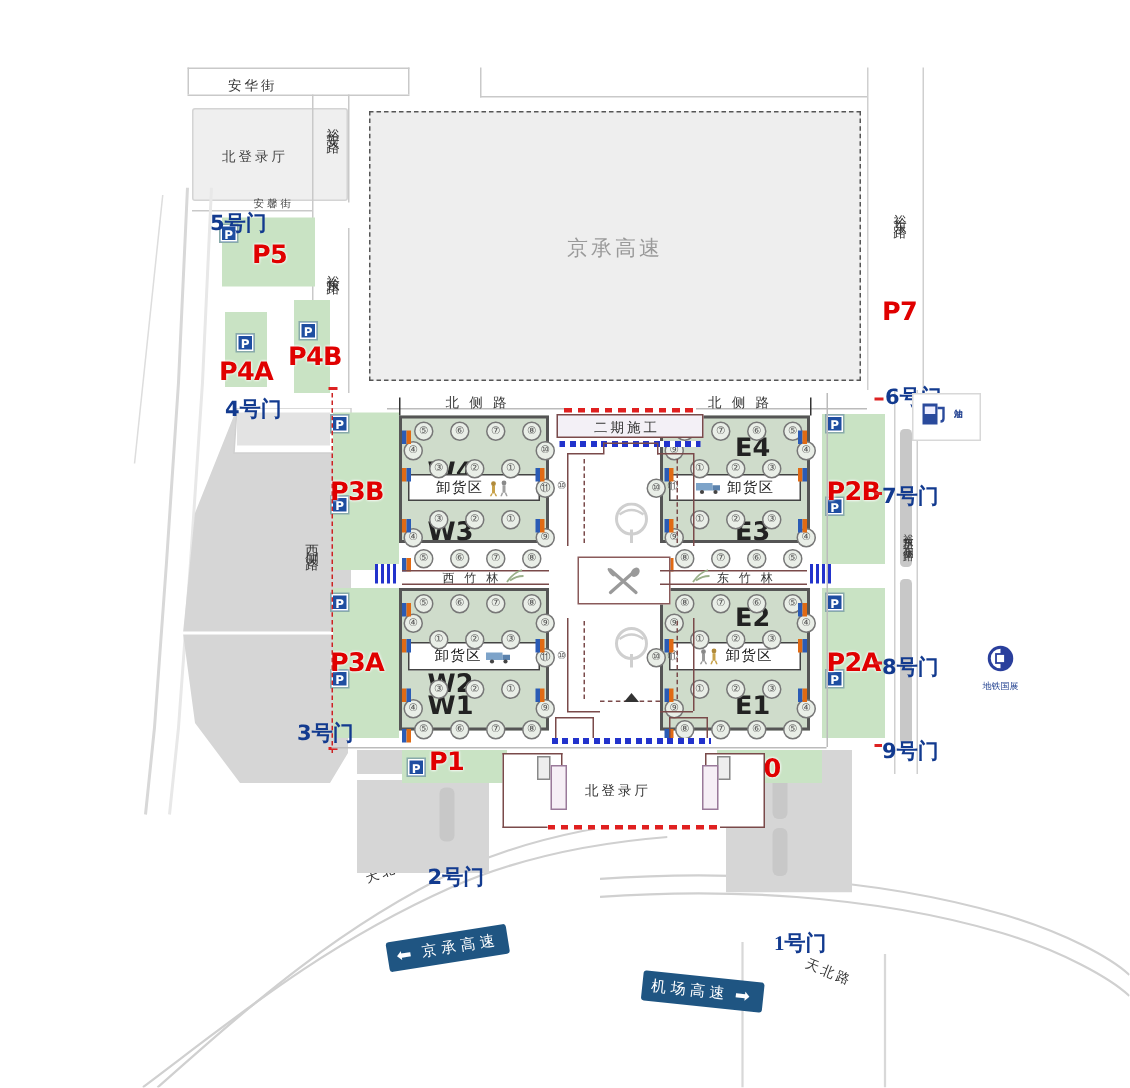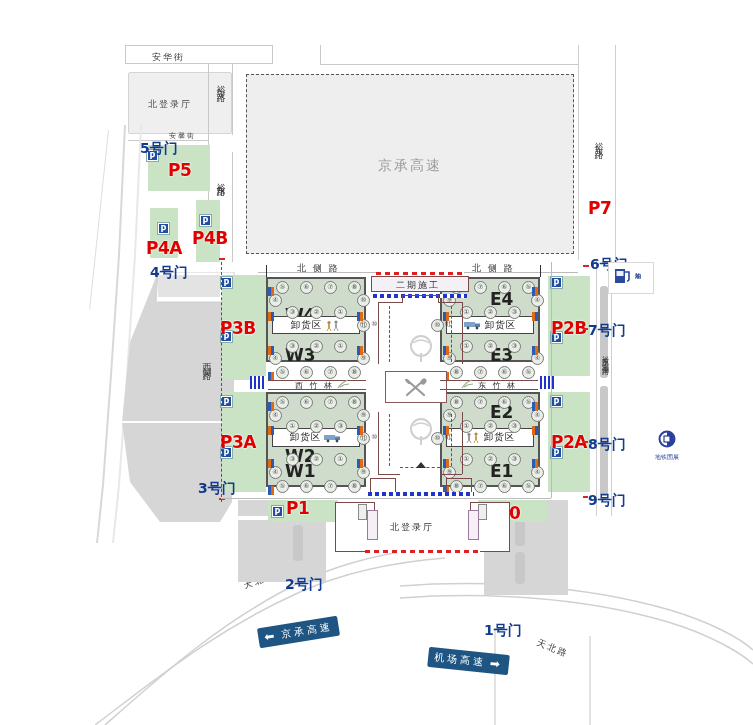--- a/index.html
+++ b/index.html
@@ -422,21 +422,21 @@
   <div class="corridor" style="left:470px;top:502px;width:40px;height:26px;border-bottom:none;border-right:none;"></div>
   <div class="abs" style="left:358px;top:504px;width:7px;height:14px;background:#eee;border:1px solid #888;"></div>
   <div class="abs" style="left:478px;top:504px;width:7px;height:14px;background:#eee;border:1px solid #888;"></div>
   <div class="abs" style="left:367px;top:510px;width:9px;height:28px;background:#f6eff6;border:1px solid #9a7a9a;"></div>
   <div class="abs" style="left:468px;top:510px;width:9px;height:28px;background:#f6eff6;border:1px solid #9a7a9a;"></div>
   <div class="reddash" style="left:365px;top:550px;width:115px;"></div>
 
   <div class="abs" style="left:250px;top:376px;width:16px;height:13px;background:repeating-linear-gradient(90deg,#2233cc 0 2px,#fff 2px 4px);"></div>
   <div class="abs" style="left:540px;top:376px;width:16px;height:13px;background:repeating-linear-gradient(90deg,#2233cc 0 2px,#fff 2px 4px);"></div>
 
-  <div class="gate" style="left:484px;top:620px;"><span class="num">1</span><span class="suf">号门</span></div>
+  <div class="gate" style="left:516px;top:620px;font-family:Liberation Serif, serif;"><span class="num">1</span><span class="suf">号门</span></div>
   <div class="gate" style="left:285px;top:574px;"><span class="num">2</span><span class="suf">号门</span></div>
   <div class="gate" style="left:198px;top:478px;"><span class="num">3</span><span class="suf">号门</span></div>
   <div class="gate" style="left:150px;top:262px;"><span class="num">4</span><span class="suf">号门</span></div>
   <div class="gate" style="left:140px;top:138px;"><span class="num">5</span><span class="suf">号门</span></div>
   <div class="gate" style="left:590px;top:254px;"><span class="num">6</span><span class="suf">号门</span></div>
   <div class="gate" style="left:588px;top:320px;"><span class="num">7</span><span class="suf">号门</span></div>
   <div class="gate" style="left:588px;top:434px;"><span class="num">8</span><span class="suf">号门</span></div>
   <div class="gate" style="left:588px;top:490px;"><span class="num">9</span><span class="suf">号门</span></div>
 
   <div class="abs" style="left:219px;top:258px;width:6px;height:2px;background:#d22;"></div>

